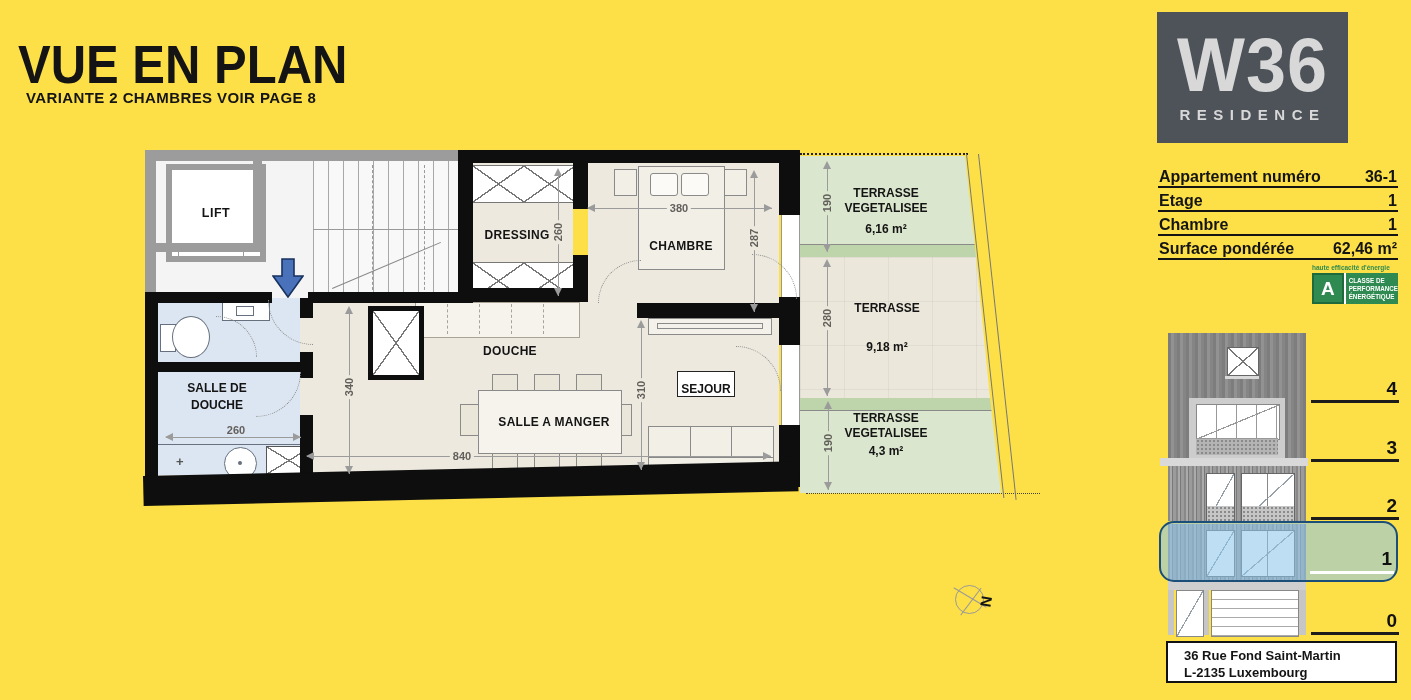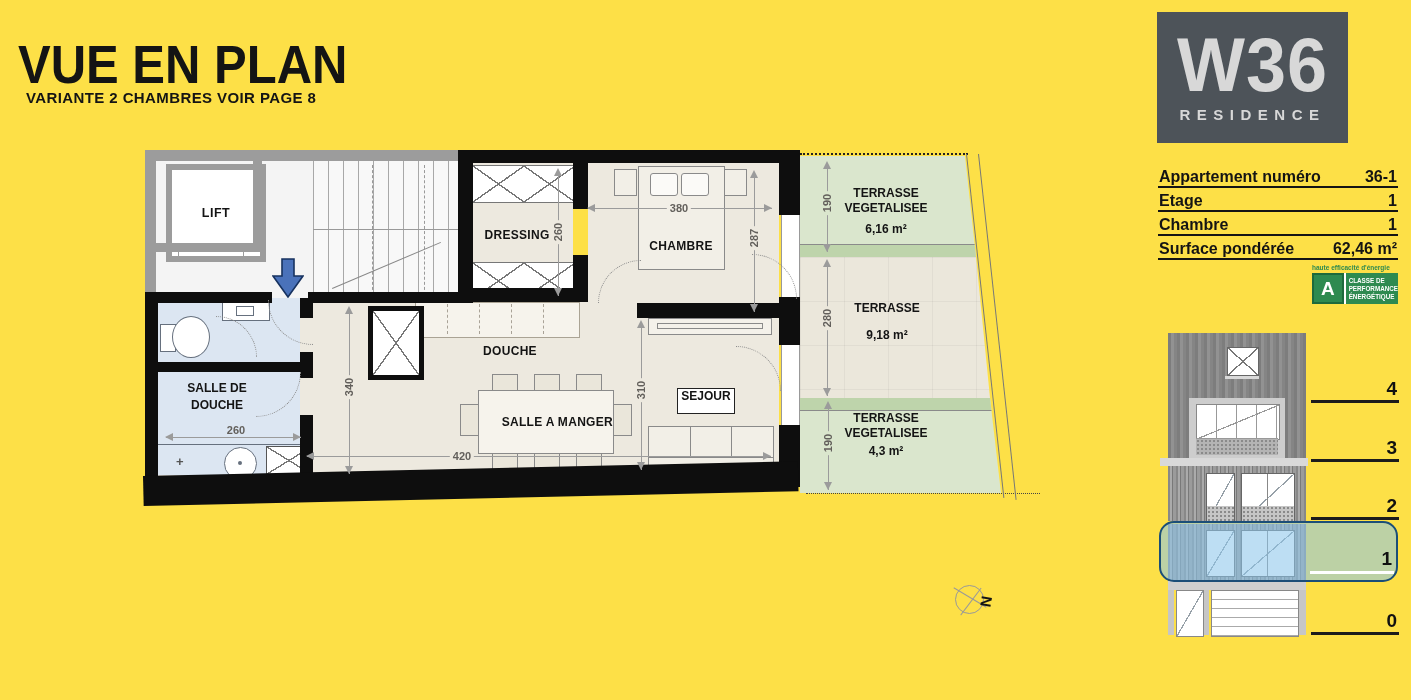--- a/index.html
+++ b/index.html
@@ -110,21 +110,21 @@
   <div class="a" style="left:543px;top:304px;width:0;height:30px;border-left:1px dashed #a9a297;"></div>
 
   <div class="a furn" style="left:492px;top:374px;width:24px;height:18px;background:#eae6da;"></div>
   <div class="a furn" style="left:534px;top:374px;width:24px;height:18px;background:#eae6da;"></div>
   <div class="a furn" style="left:576px;top:374px;width:24px;height:18px;background:#eae6da;"></div>
   <div class="a furn" style="left:492px;top:450px;width:24px;height:18px;background:#eae6da;"></div>
   <div class="a furn" style="left:534px;top:450px;width:24px;height:18px;background:#eae6da;"></div>
   <div class="a furn" style="left:576px;top:450px;width:24px;height:18px;background:#eae6da;"></div>
   <div class="a furn" style="left:460px;top:404px;width:18px;height:30px;background:#eae6da;"></div>
   <div class="a furn" style="left:612px;top:404px;width:18px;height:30px;background:#eae6da;"></div>
-  <div class="a" style="left:478px;top:390px;width:134px;height:62px;background:#f6f3ec;border:1.5px solid #8a8a8a;display:flex;align-items:center;justify-content:flex-end;">
+  <div class="a" style="left:478px;top:390px;width:134px;height:62px;background:#f6f3ec;border:1.5px solid #8a8a8a;display:flex;align-items:center;justify-content:center;padding-left:8px;">
     <span style="font:700 12px 'Liberation Sans',sans-serif;letter-spacing:.3px;white-space:nowrap;">SALLE A MANGER</span>
   </div>
 
   <div class="a furn" style="left:638px;top:166px;width:85px;height:102px;"></div>
   <div class="a furn" style="left:650px;top:173px;width:26px;height:21px;background:#fbfaf7;border-radius:3px;"></div>
   <div class="a furn" style="left:681px;top:173px;width:26px;height:21px;background:#fbfaf7;border-radius:3px;"></div>
   <div class="a furn" style="left:614px;top:169px;width:21px;height:25px;"></div>
   <div class="a furn" style="left:724px;top:169px;width:21px;height:25px;"></div>
 
   <div class="a furn" style="left:648px;top:318px;width:122px;height:15px;background:#f4f1ea;">
@@ -211,21 +211,21 @@
   <div class="a dimlab" style="left:754px;top:238px;background:#ede9df;transform:translate(-50%,-50%) rotate(-90deg);">287</div>
 
   <div class="a dline" style="left:349px;top:308px;width:1.2px;height:166px;"></div>
   <div class="a au" style="left:345px;top:306px;"></div>
   <div class="a ad" style="left:345px;top:466px;"></div>
   <div class="a dimlab" style="left:349px;top:387px;background:#ede9df;transform:translate(-50%,-50%) rotate(-90deg);">340</div>
 
   <div class="a dline" style="left:307px;top:456px;width:464px;height:1.2px;"></div>
   <div class="a al" style="left:306px;top:452px;"></div>
   <div class="a ar" style="left:763px;top:452px;"></div>
-  <div class="a dimlab" style="left:462px;top:456px;background:#ede9df;transform:translate(-50%,-50%);">420</div>
+  <div class="a dimlab" style="left:462px;top:456px;background:#ede9df;transform:translate(-50%,-50%);">840</div>
 
   <div class="a dline" style="left:641px;top:322px;width:1.2px;height:148px;"></div>
   <div class="a au" style="left:637px;top:320px;"></div>
   <div class="a ad" style="left:637px;top:462px;"></div>
   <div class="a dimlab" style="left:641px;top:390px;background:#ede9df;transform:translate(-50%,-50%) rotate(-90deg);">310</div>
 
   <div class="a dline" style="left:166px;top:437px;width:135px;height:1.2px;"></div>
   <div class="a al" style="left:165px;top:433px;"></div>
   <div class="a ar" style="left:293px;top:433px;"></div>
   <div class="a dimlab" style="left:236px;top:430px;background:#dce6f2;transform:translate(-50%,-50%);">260</div>
@@ -239,36 +239,36 @@
   <div class="a ad" style="left:823px;top:388px;"></div>
   <div class="a dimlab" style="left:827px;top:318px;background:#ebe7db;transform:translate(-50%,-50%) rotate(-90deg);">280</div>
   <div class="a dline" style="left:828px;top:403px;width:1.2px;height:87px;"></div>
   <div class="a au" style="left:824px;top:401px;"></div>
   <div class="a ad" style="left:824px;top:482px;"></div>
   <div class="a dimlab" style="left:828px;top:443px;background:#dae6cd;transform:translate(-50%,-50%) rotate(-90deg);">190</div>
 
   <div class="a lbl" style="left:517px;top:228px;">DRESSING</div>
   <div class="a lbl" style="left:681px;top:239px;">CHAMBRE</div>
   <div class="a lbl" style="left:510px;top:344px;">DOUCHE</div>
-  <div class="a" style="left:677px;top:388px;width:56px;height:24px;background:#fff;border:1.5px solid #222;display:flex;align-items:flex-start;justify-content:center;">
+  <div class="a" style="left:677px;top:371px;width:56px;height:24px;background:#fff;border:1.5px solid #222;display:flex;align-items:flex-end;justify-content:center;">
     <span style="font:700 12px 'Liberation Sans',sans-serif;">SEJOUR</span>
   </div>
   <div class="a" style="left:217px;top:380px;transform:translateX(-50%);text-align:center;font:700 12px 'Liberation Sans',sans-serif;line-height:17px;">
     <span style="display:block;">SALLE DE</span>
     <span style="display:block;">DOUCHE</span>
   </div>
 
   <div class="a" style="left:886px;top:186px;transform:translateX(-50%);text-align:center;font:700 12px 'Liberation Sans',sans-serif;line-height:15px;">
     <span style="display:block;">TERRASSE</span>
     <span style="display:block;">VEGETALISEE</span>
     <span style="display:block;margin-top:6px;">6,16 m²</span>
   </div>
   <div class="a" style="left:887px;top:301px;transform:translateX(-50%);text-align:center;font:700 12px 'Liberation Sans',sans-serif;line-height:15px;">
     <span style="display:block;">TERRASSE</span>
-    <span style="display:block;margin-top:12px;">9,18 m²</span>
+    <span style="display:block;margin-top:24px;">9,18 m²</span>
   </div>
   <div class="a" style="left:886px;top:411px;transform:translateX(-50%);text-align:center;font:700 12px 'Liberation Sans',sans-serif;line-height:15px;">
     <span style="display:block;">TERRASSE</span>
     <span style="display:block;">VEGETALISEE</span>
     <span style="display:block;margin-top:3px;">4,3 m²</span>
   </div>
 
   <div class="a" style="left:955px;top:585px;width:27px;height:27px;border:1.2px solid #999;border-radius:50%;"></div>
   <div class="a" style="left:951px;top:597px;width:38px;height:1.2px;background:#999;transform:rotate(31deg);"></div>
   <div class="a" style="left:954px;top:601px;width:34px;height:1.2px;background:#999;transform:rotate(-53deg);"></div>
@@ -311,14 +311,18 @@
 
   <div class="a fline" style="left:1311px;top:400px;width:88px;height:2.5px;"></div>
   <div class="a fnum" style="left:1377px;top:378px;">4</div>
   <div class="a fline" style="left:1311px;top:459px;width:88px;height:2.5px;"></div>
   <div class="a fnum" style="left:1377px;top:437px;">3</div>
   <div class="a fline" style="left:1311px;top:517px;width:88px;height:2.5px;"></div>
   <div class="a fnum" style="left:1377px;top:495px;">2</div>
   <div class="a fline" style="left:1311px;top:632px;width:88px;height:2.5px;"></div>
   <div class="a fnum" style="left:1377px;top:610px;">0</div>
 
+  <div class="a" style="left:1166px;top:641px;width:231px;height:42px;border:2px solid #111;background:#fff;padding:4px 0 0 16px;box-sizing:border-box;">
+    <div style="font:700 13px 'Liberation Sans',sans-serif;line-height:17px;">36 Rue Fond Saint-Martin</div>
+    <div style="font:700 13px 'Liberation Sans',sans-serif;line-height:17px;">L-2135 Luxembourg</div>
+  </div>
 
 </div>
 
 </body></html>

